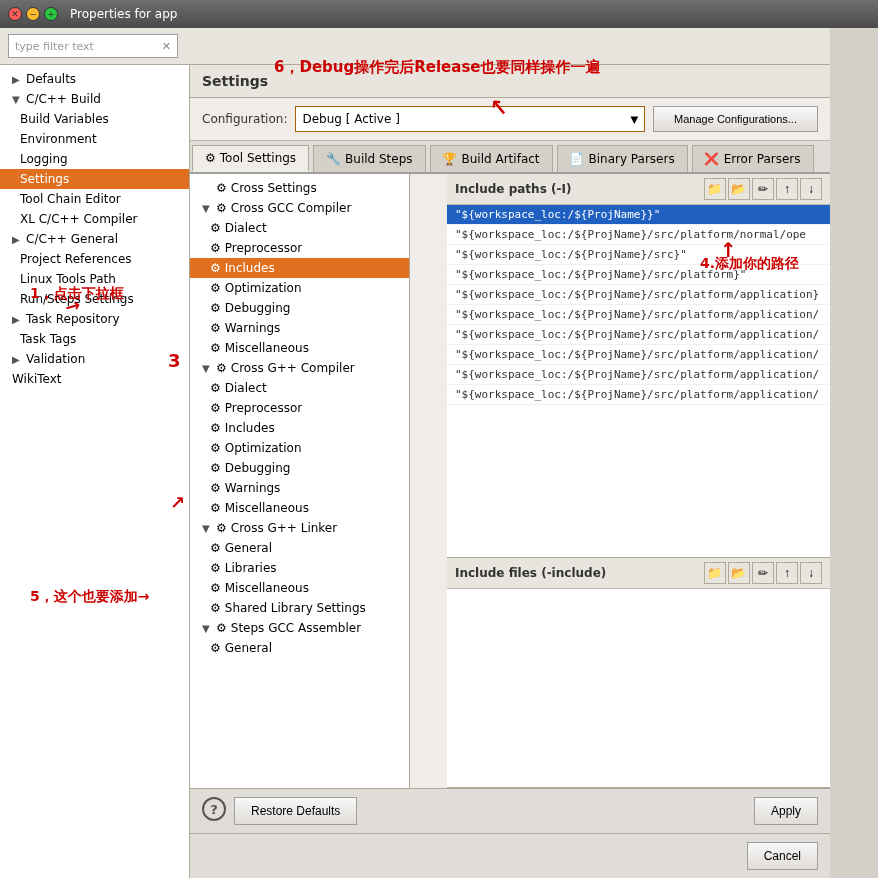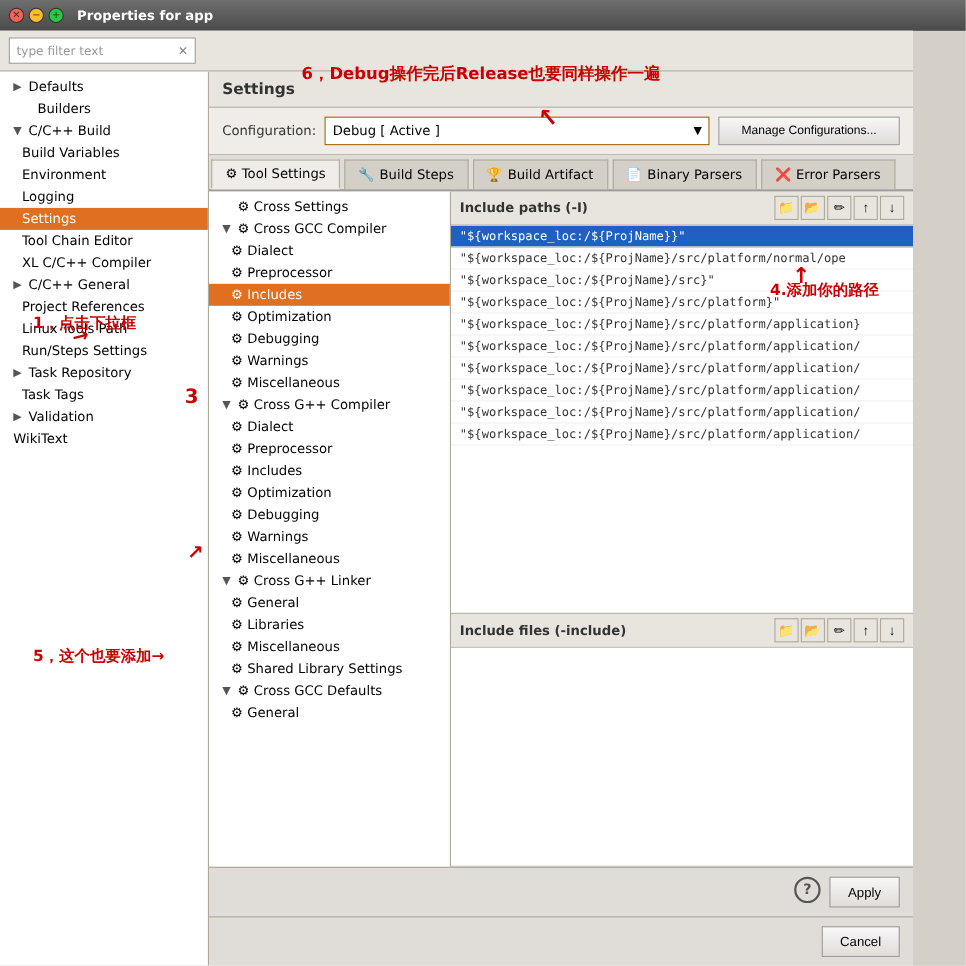--- a/index.html
+++ b/index.html
@@ -16,21 +16,21 @@
     }
     .title-bar-buttons { display: flex; gap: 4px; }
     .tb-btn {
       width: 14px; height: 14px; border-radius: 50%;
       border: 1px solid #333; cursor: pointer;
       display: flex; align-items: center; justify-content: center; font-size: 9px; color: #333;
     }
     .tb-close { background: #ff5f57; }
     .tb-min { background: #febc2e; }
     .tb-max { background: #28c840; }
-    .title-text { color: #fff; font-size: 12px; font-weight: bold; margin-left: 6px; }
+    .title-text { color: #fff; font-size: 12px; font-weight: normal; margin-left: 6px; }
     
     
     .dialog { background: #f0ede8; width: 830px; height: 850px; display: flex; flex-direction: column; }
     
     
     .filter-area {
       background: #e8e4de;
       border-bottom: 1px solid #b0a898;
       padding: 6px 8px;
     }
@@ -122,20 +122,21 @@
       padding: 4px 0;
     }
     
     
     .include-panel {
       flex: 1; display: flex; flex-direction: column; overflow: hidden;
     }
     .include-section {
       flex: 1; display: flex; flex-direction: column; overflow: hidden;
       border-bottom: 1px solid #b0a898;
+      margin-left: 37px;
     }
     .include-header {
       display: flex; align-items: center; justify-content: space-between;
       padding: 4px 8px;
       background: #e8e4de;
       border-bottom: 1px solid #c0b8b0;
     }
     .include-title { font-size: 12px; font-weight: bold; color: #333; }
     .include-toolbar { display: flex; gap: 2px; }
     .icon-btn {
@@ -218,24 +219,20 @@
     </div>
   </div>
 
   <div class="content">
 
     <div class="left-tree">
       <div class="tree-item">
         <span class="tree-arrow">▶</span>
         <span>Defaults</span>
       </div>
-      <div class="tree-item indent1">
-        <span class="tree-arrow"></span>
-        <span>Builders</span>
-      </div>
       <div class="tree-item">
         <span class="tree-arrow">▼</span>
         <span>C/C++ Build</span>
       </div>
       <div class="tree-item indent1">
         <span>Build Variables</span>
       </div>
       <div class="tree-item indent1">
         <span>Environment</span>
       </div>
@@ -408,21 +405,21 @@
             <span style="font-size:12px">⚙</span>
             <span>Miscellaneous</span>
           </div>
           <div class="tree-item indent1">
             <span style="font-size:12px">⚙</span>
             <span>Shared Library Settings</span>
           </div>
           <div class="tree-item">
             <span class="tree-arrow">▼</span>
             <span style="font-size:12px">⚙</span>
-            <span>Cross GCC Defaults</span>
+            <span>Steps GCC Assembler</span>
           </div>
           <div class="tree-item indent1">
             <span style="font-size:12px">⚙</span>
             <span>General</span>
           </div>
         </div>
 
         <div class="include-panel">
 
           <div class="include-section">
@@ -462,20 +459,21 @@
               </div>
             </div>
             <div class="include-list">
             </div>
           </div>
         </div>
       </div>
 
       <div class="bottom-bar">
         <div class="help-icon">?</div>
+        <button class="restore-btn">Restore Defaults</button>
         <button class="bottom-btn">Apply</button>
       </div>
       <div style="display:flex; justify-content:flex-end; gap:8px; padding:8px 12px; background:#e0dcd8; border-top:1px solid #b0a898;">
         <button class="bottom-btn">Cancel</button>
       </div>
     </div>
   </div>
 </div>
 
 <div class="overlay-container">

